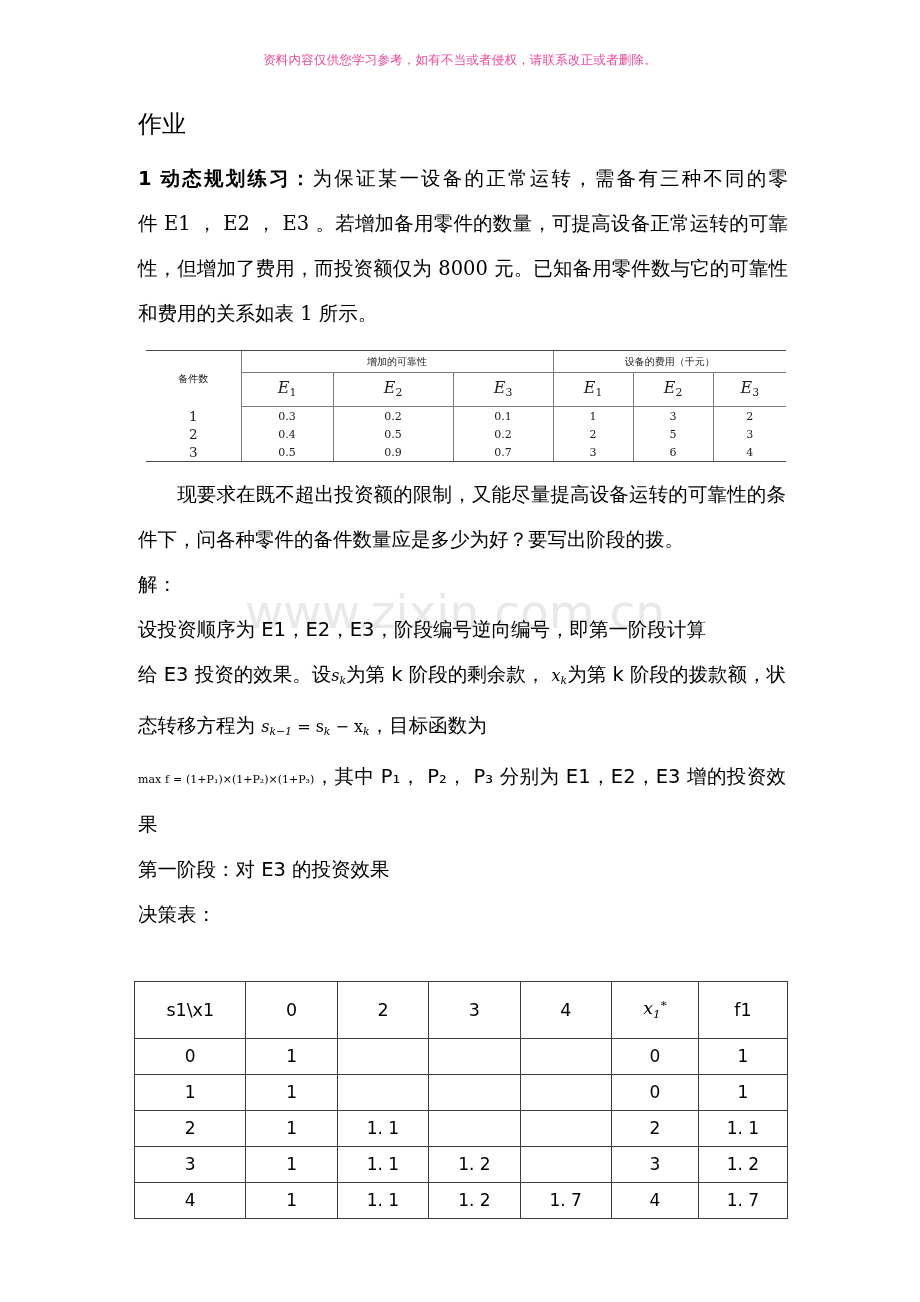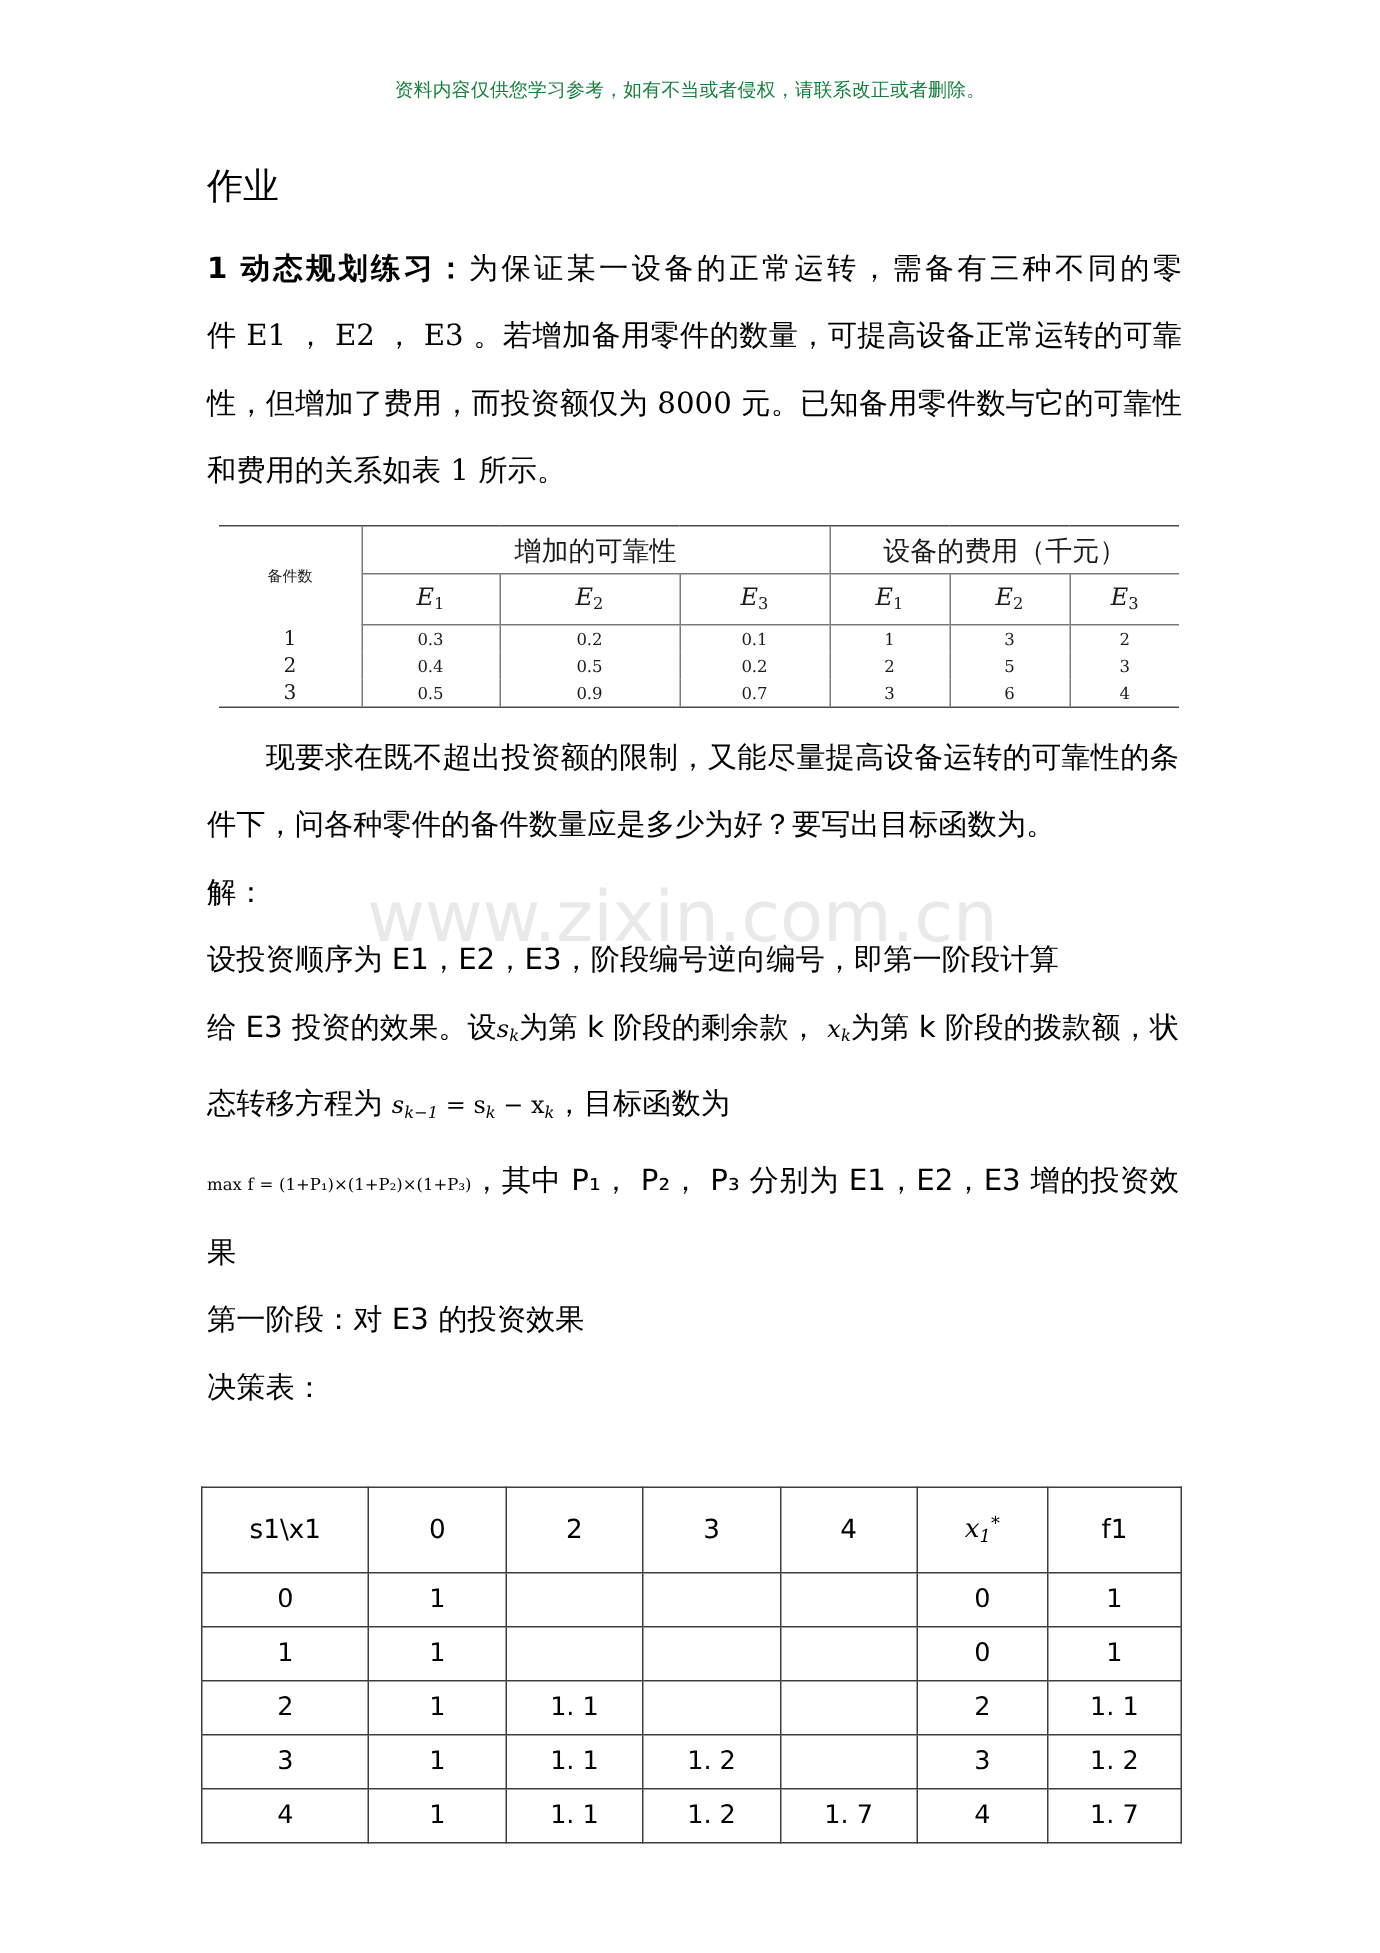--- a/index.html
+++ b/index.html
@@ -27,21 +27,21 @@
   
   .disclaimer {
     position: absolute;
     top: 52px;
     left: 0;
     width: 920px;
     text-align: center;
     font-family: "DejaVu Serif", "Liberation Serif", serif;
     font-size: 12.5px;
     letter-spacing: 0.2px;
-    color: #15803d;
+    color: #ec4899;
     white-space: nowrap;
   }
 
   
   .watermark {
     position: absolute;
     left: 190px;
     top: 584px;
     width: 530px;
     text-align: center;
@@ -103,21 +103,21 @@
   }
   table.t1 td, table.t1 th {
     text-align: center;
     font-weight: normal;
     padding: 1px 0;
   }
   .t1 .top-rule { border-top: 1.6px solid #4a4a4a; }
   .t1 .mid-rule { border-bottom: 1px solid #7a7a7a; }
   .t1 .bot-rule { border-bottom: 1.6px solid #4a4a4a; }
   .t1 .vl { border-left: 1px solid #7a7a7a; }
-  .t1 .hdr-grp { font-size: 18px; padding: 4px 0 3px; }
+  .t1 .hdr-grp { font-size: 10px; padding: 4px 0 3px; }
   .t1 .hdr-e { font-size: 16px; padding: 5px 0 7px; }
   .t1 .rowcell { font-size: 11px; padding: 2px 0 1px; }
   .t1 .rowlabel { font-size: 13.5px; }
   .t1 .corner {
     font-size: 10px;
     vertical-align: middle;
   }
   sub.s { font-size: 0.68em; vertical-align: -0.28em; }
   sup.s { font-size: 0.68em; vertical-align: 0.45em; }
 
@@ -217,21 +217,21 @@
           <td class="rowcell vl bot-rule">0.7</td>
           <td class="rowcell vl bot-rule">3</td>
           <td class="rowcell vl bot-rule">6</td>
           <td class="rowcell vl bot-rule">4</td>
         </tr>
       </tbody>
         </table>
     </div>
 
     <div class="para" style="margin-top:10px;">
-      <span class="indent2"></span><span>现要求在既不超出投资额的限制，又能尽量提高设备运转的</span><span>可靠性的条件下，问各种零件的备件数量应是多少为好？要写出</span><span>目标函数为。</span>
+      <span class="indent2"></span><span>现要求在既不超出投资额的限制，又能尽量提高设备运转的</span><span>可靠性的条件下，问各种零件的备件数量应是多少为好？要写出</span><span>阶段的拨。</span>
     </div>
 
     <div class="para">解：</div>
 
     <div class="para">
       <span class="line">设投资顺序为 E1，E2，E3，阶段编号逆向编号，即第一阶段计算</span>
     </div>
 
     <div class="para">
       <span>给 E3 投资的效果。设</span><span class="formula"><i class="ital">s</i><sub class="s ital">k</sub></span><span>为第 k 阶段的剩余款，</span>&nbsp;<span class="formula"><i class="ital">x</i><sub class="s ital">k</sub></span><span>为第 k 阶段的拨</span><span>款额，状态转移方程为</span>&nbsp;<span class="formula"><i class="ital">s</i><sub class="s ital">k−1</sub><span> = s</span><sub class="s ital">k</sub><span> − x</span><sub class="s ital">k</sub></span><span>，目标函数为</span>

